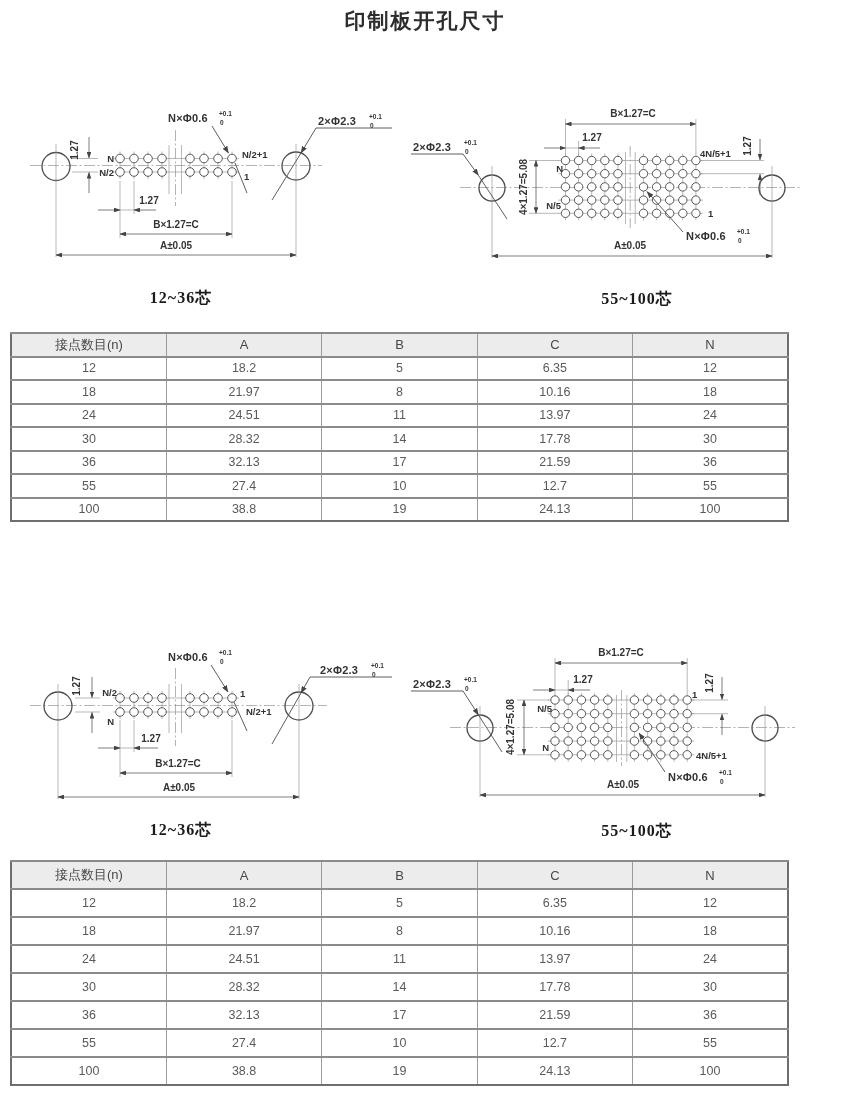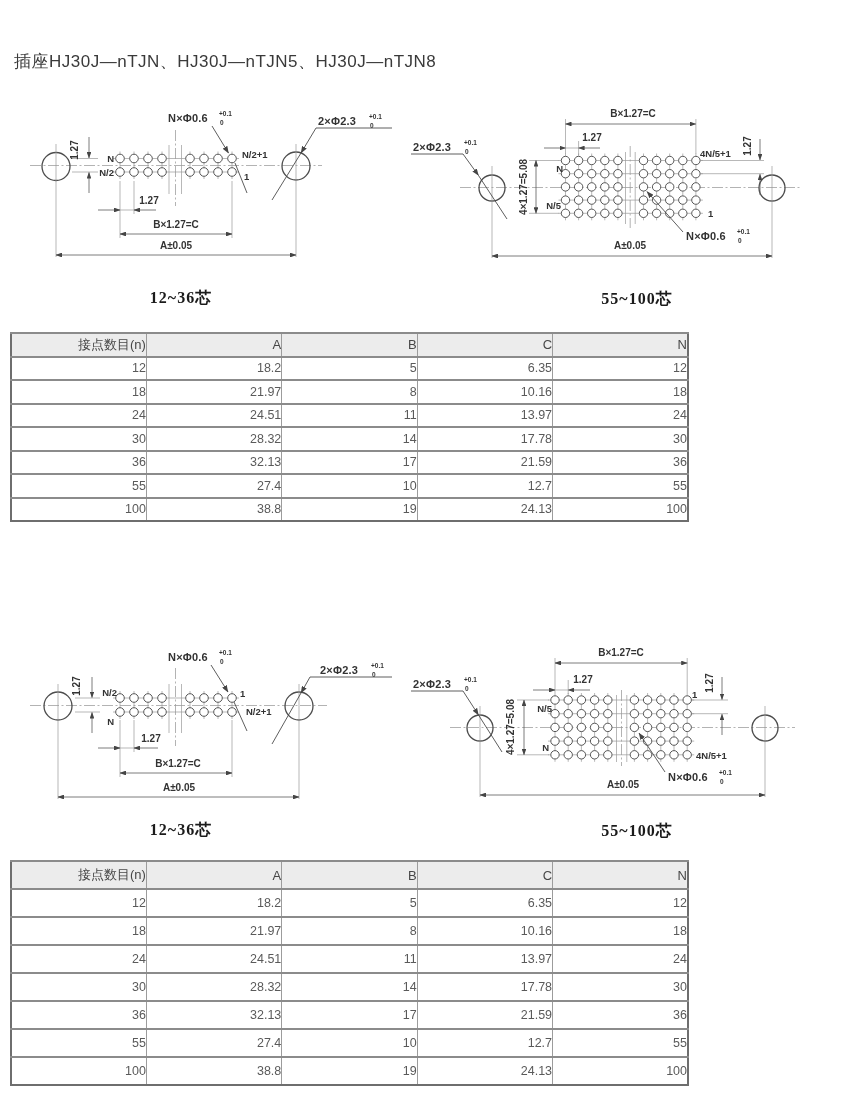--- a/index.html
+++ b/index.html
@@ -1,21 +1,21 @@
 <!DOCTYPE html>
 <html><head>
 <meta charset="utf-8">
 <style>
   html,body{margin:0;padding:0;background:#fff;}
   .page{position:relative;width:850px;height:1108px;background:#ffffff;font-family:"Liberation Sans",sans-serif;overflow:hidden;}
   .title{position:absolute;left:0;top:7px;width:100%;text-align:center;font-size:21px;font-weight:bold;color:#2d2d2d;letter-spacing:2px;}
   .subtitle{position:absolute;left:14px;font-size:17px;color:#3a3a3a;letter-spacing:.5px;white-space:nowrap;}
   .sub1{top:50px;} .sub2{top:570px;}
   svg.draw{position:absolute;left:0;top:0;}
-  .dim-table{position:absolute;left:10px;border-collapse:collapse;width:679px;table-layout:fixed;text-align:right;background:#fff;border:2px solid #6e6e6e;color:#5a5a5a;font-size:12.5px;}
+  .dim-table{position:absolute;left:10px;border-collapse:collapse;width:779px;table-layout:fixed;text-align:center;background:#fff;border:2px solid #6e6e6e;color:#5a5a5a;font-size:12.5px;}
   .dim-table th{background:#ececec;color:#474747;font-weight:normal;font-size:13px;}
   .dim-table th,.dim-table td{border:1px solid #9c9c9c;border-top:2px solid #8b8b8b;padding:0;}
   .t1 tr{height:23.5px;} .t2 tr{height:28px;}
   
   .big{fill:none;stroke:#4c4c4c;stroke-width:1.3;}
   .hole{fill:#fff;stroke:#565656;stroke-width:1;}
   .th{stroke:#9a9a9a;stroke-width:.7;}
   .ln{stroke:#5a5a5a;stroke-width:.8;fill:none;}
   .dd{stroke:#999;stroke-width:.75;stroke-dasharray:11 2.5 2 2.5;fill:none;}
   .ldr{stroke:#4c4c4c;stroke-width:.9;fill:none;}
@@ -421,21 +421,21 @@
     <text class="tol" x="465" y="691">0</text>
     <line class="ldr" x1="411" y1="691" x2="463" y2="691"></line>
     <line class="ldr" x1="463" y1="691" x2="478.5" y2="715" marker-end="url(#ar)"></line>
     <line class="ldr" x1="478.5" y1="715" x2="502" y2="752"></line>
     <line class="ln" x1="480" y1="795" x2="765" y2="795" marker-start="url(#ar)" marker-end="url(#ar)"></line>
     <text class="dim" x="623" y="788" text-anchor="middle">A±0.05</text>
     <text class="cap" x="637" y="836" text-anchor="middle">55~100芯</text>
   </g>
 </svg>
 
-<div class="subtitle sub1">插座HJ30J—nTJN、HJ30J—nTJN5、HJ30J—nTJN8</div>
+<div class="title">印制板开孔尺寸</div>
 
 <table class="dim-table t1" style="top:332px;">
   <thead>
     <tr>
           <th>接点数目(n)</th>
           <th>A</th>
           <th>B</th>
           <th>C</th>
           <th>N</th>
         </tr>

